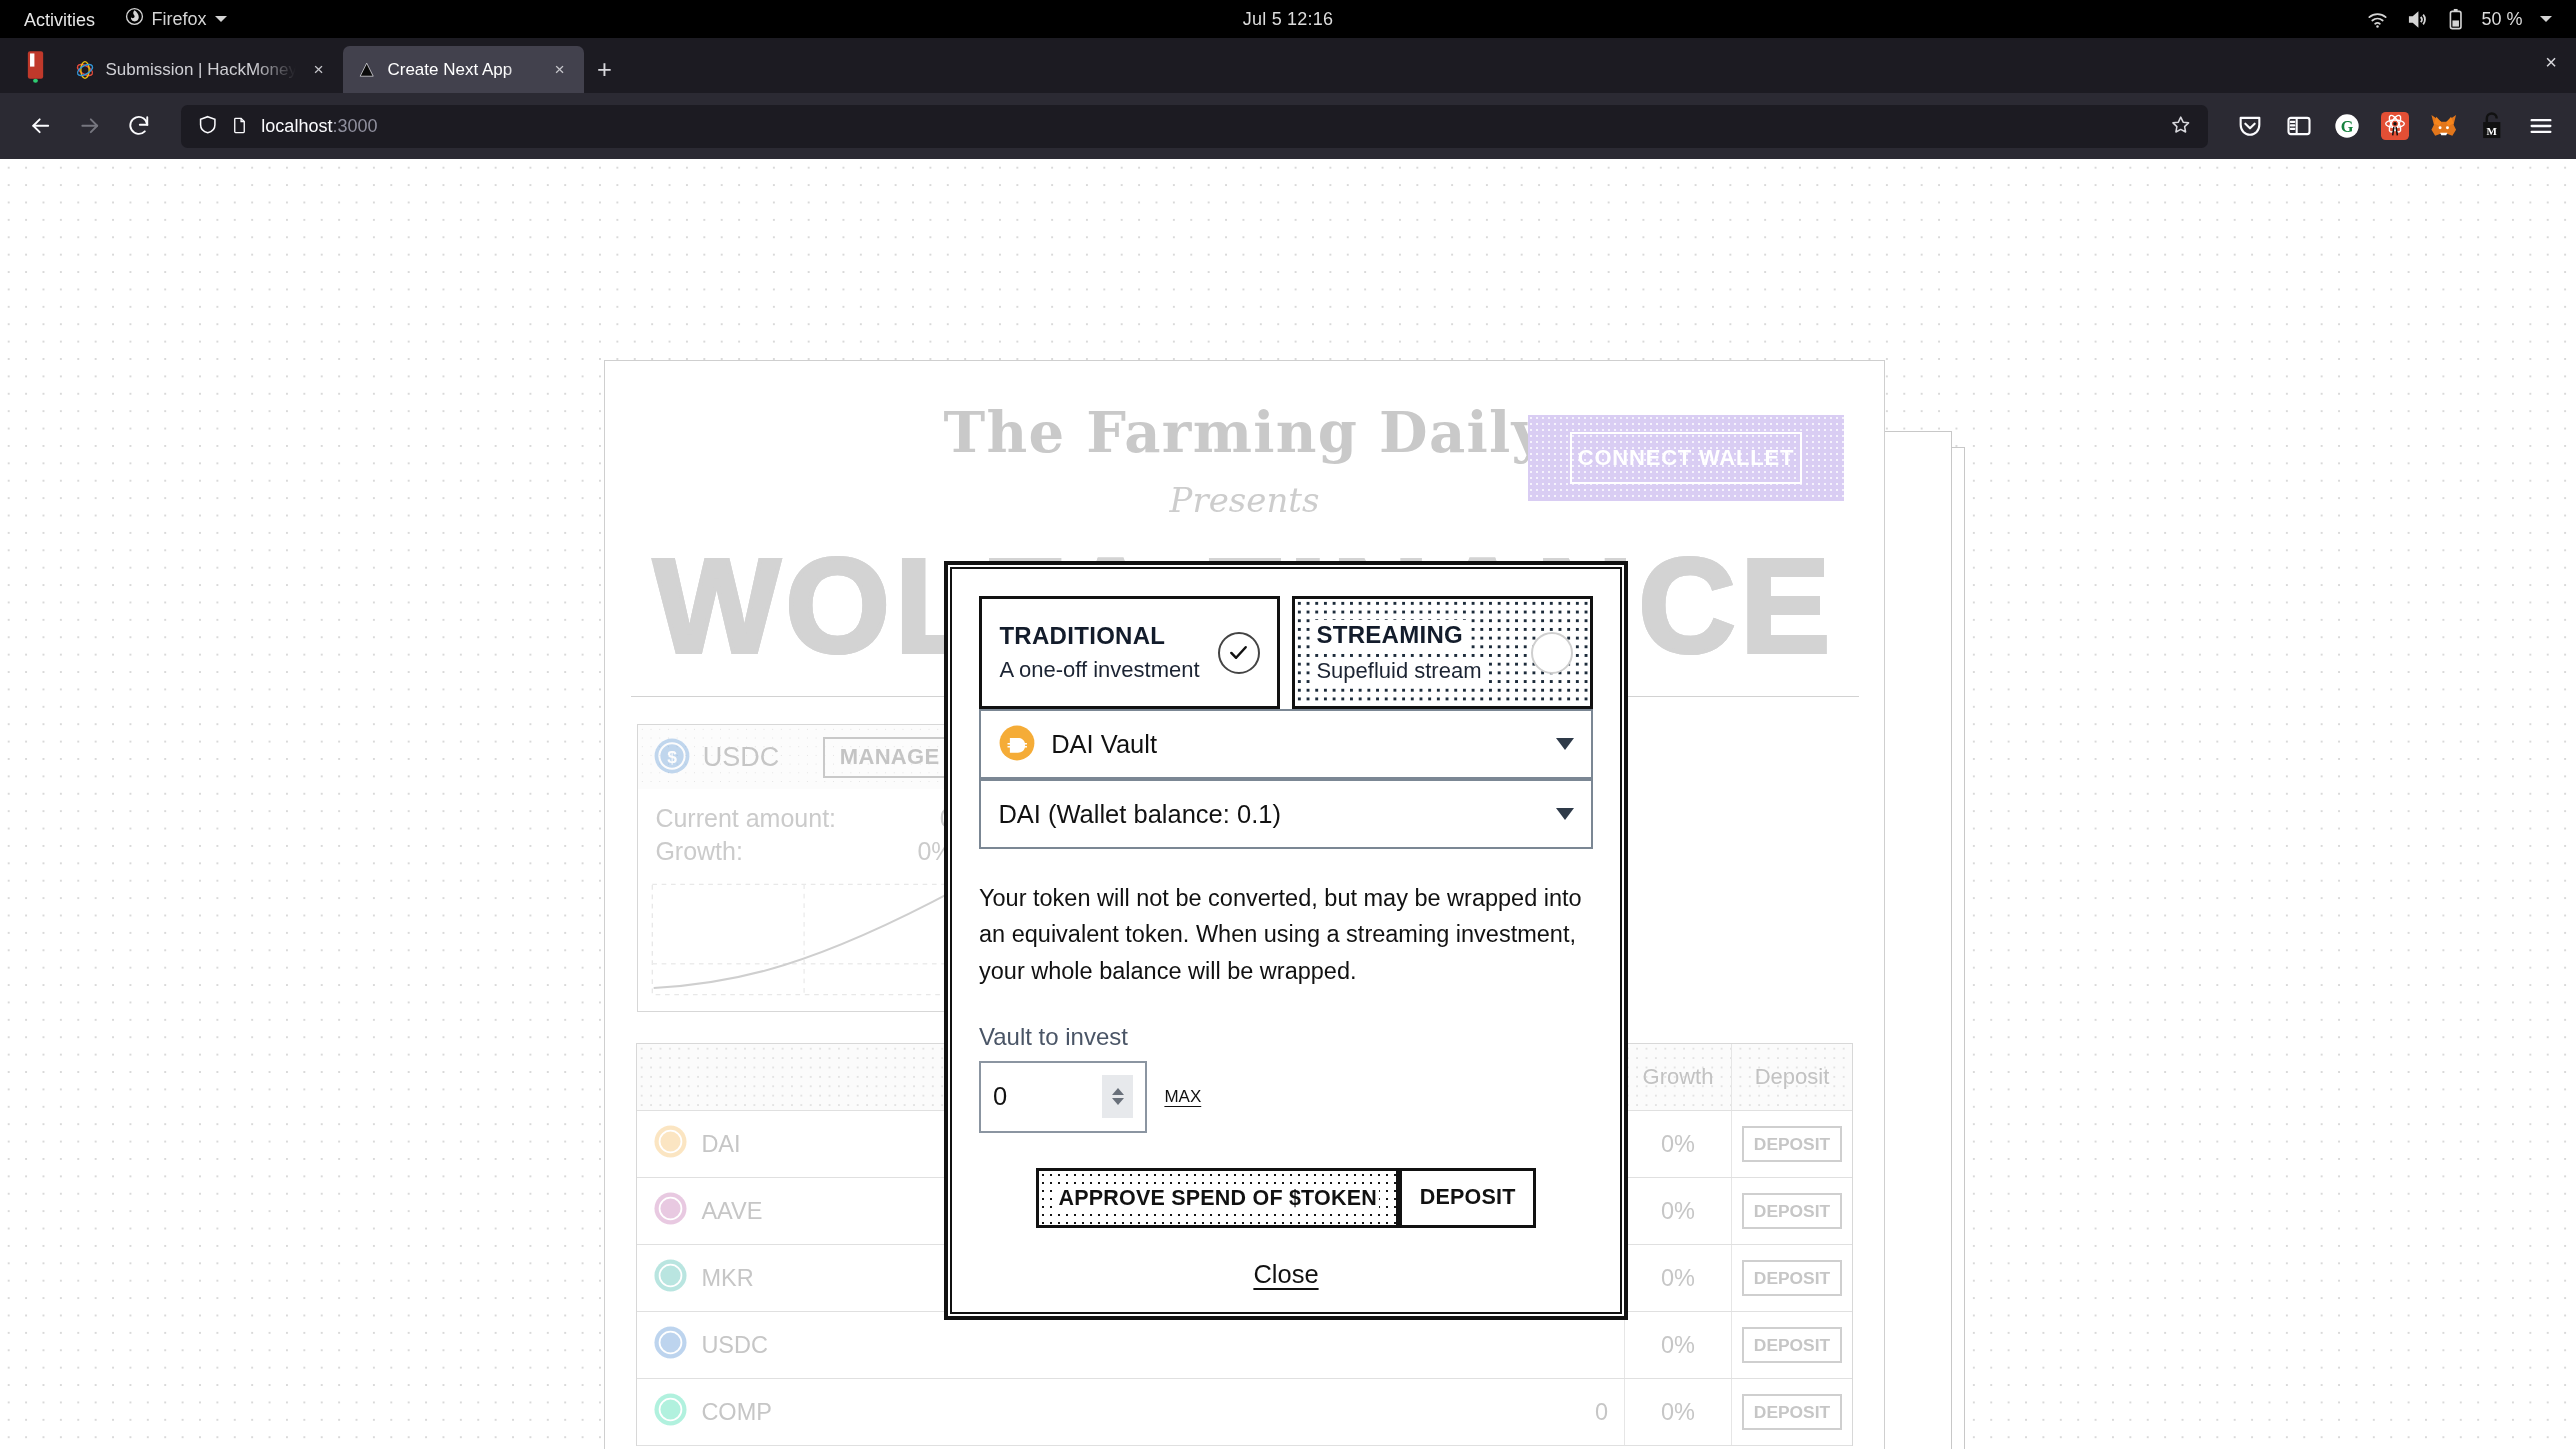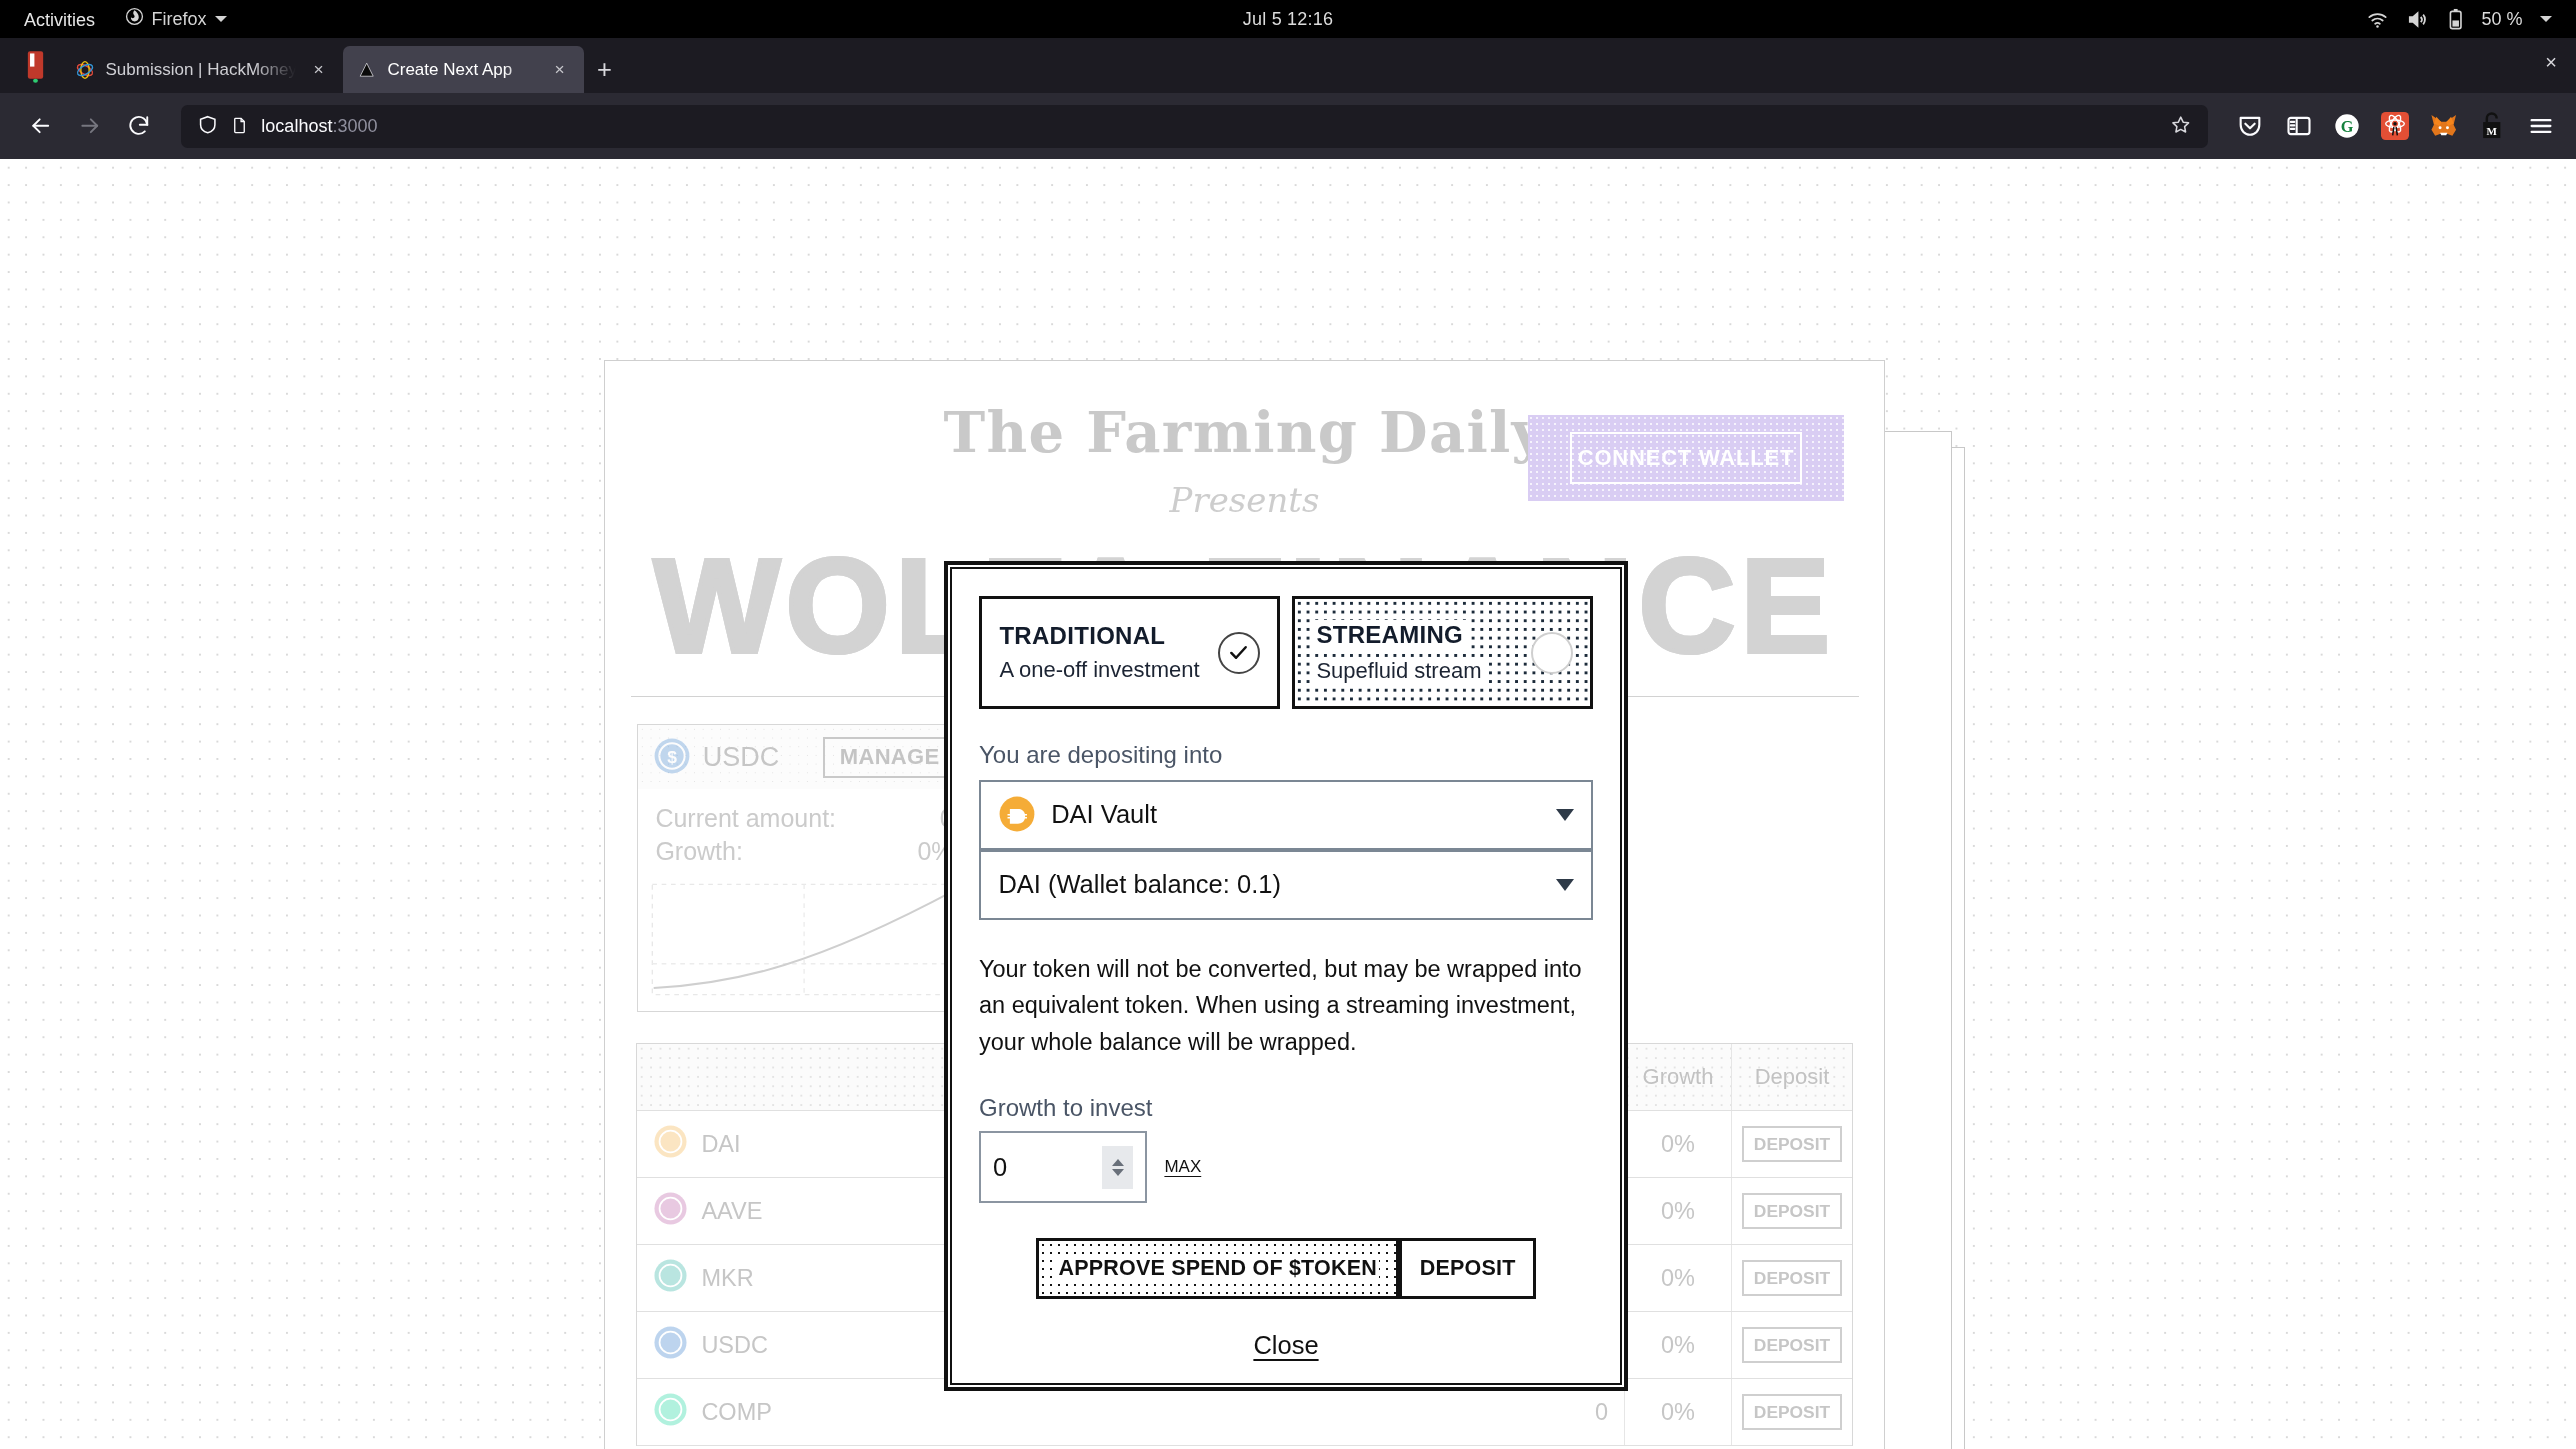--- a/index.html
+++ b/index.html
@@ -563,41 +563,40 @@
           </div>
           <div class="opt streaming">
             <div class="opt-text">
               <div class="opt-title">STREAMING</div>
               <div class="opt-sub">Supefluid stream</div>
             </div>
             <div class="radio blank"></div>
           </div>
         </div>
 
-        <div class="field-label">You are depositing into</div>
         <div class="select">
           <span>
             <svg width="38" height="38" viewBox="0 0 24 24">
               <circle cx="12" cy="12" r="11" fill="#f5ac37"></circle>
               <path d="M7.5 8.8h5.1c2.4 0 4 1.3 4.4 3.2h1.3v1h-1.2v.9h1.2v1h-1.3c-.4 1.9-2 3.2-4.4 3.2H7.5v-3.2H6v-1h1.5v-.9H6v-1h1.5z" fill="#fff"></path>
               <rect x="9.3" y="10.4" width="3.2" height="6.5" fill="#f5ac37" opacity="0"></rect>
             </svg>
           </span>
           <span class="select-val">DAI Vault</span>
           <span class="chev"></span>
         </div>
 
         <div class="select">
           <span class="select-val">DAI (Wallet balance: 0.1)</span>
           <span class="chev"></span>
         </div>
 
         <p class="note">Your token will not be converted, but may be wrapped into an equivalent token. When using a streaming investment, your whole balance will be wrapped.</p>
 
-        <div class="amount-label">Growth to invest</div>
+        <div class="amount-label">Vault to invest</div>
         <div class="amount-row">
           <div class="num-input">
             <span class="num-val" placeholder="0">0</span>
             <span class="spin">
               <div class="up"></div>
               <div class="dn"></div>
             </span>
           </div>
           <span class="max-link">MAX</span>
         </div>

